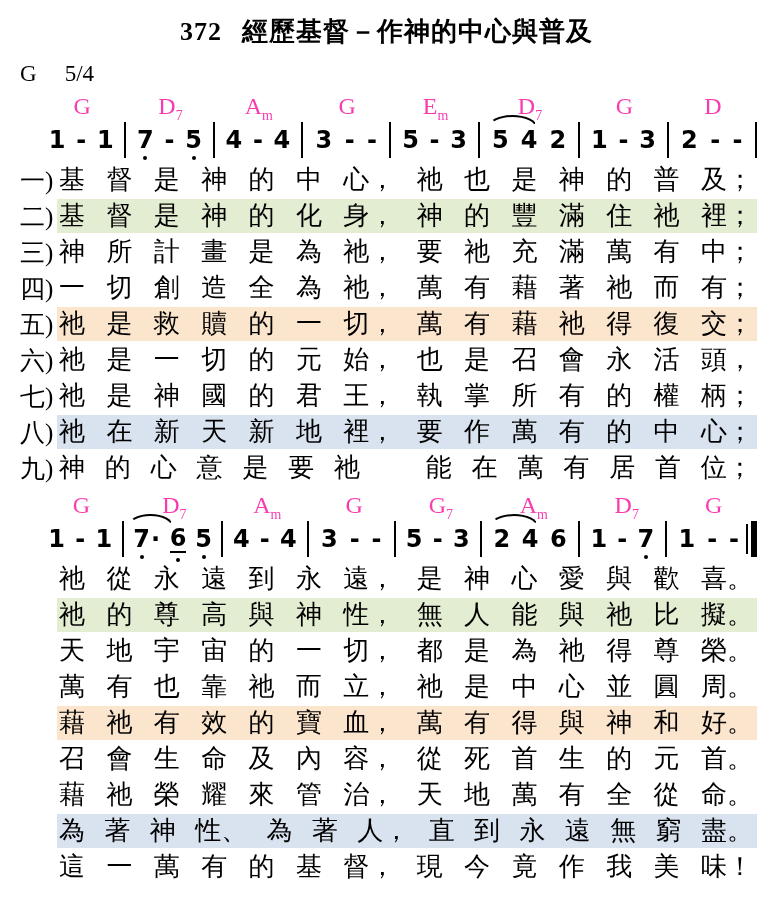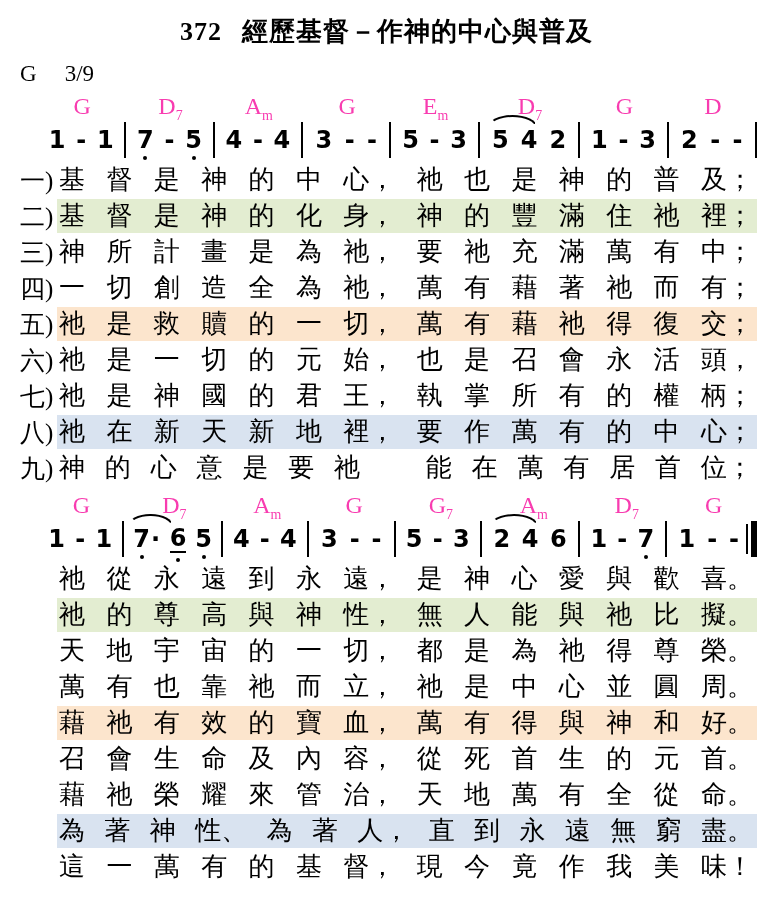--- a/index.html
+++ b/index.html
@@ -51,21 +51,21 @@
 <body>
 
 <div class="page">
 
   <div class="title">
     <span class="title-num">372</span><span>經歷基督－作神的中心與普及</span>
   </div>
 
   <div class="keyrow">
     <span>G</span>
-    <span>3/9</span>
+    <span>5/4</span>
   </div>
 
   <div class="music">
     <div class="chord-row">
       <span class="m"><span>G</span><sub></sub></span>
       <span class="m"><span>D</span><sub>7</sub></span>
       <span class="m"><span>A</span><sub>m</sub></span>
       <span class="m"><span>G</span><sub></sub></span>
       <span class="m"><span>E</span><sub>m</sub></span>
       <span class="m m3"><span>D</span><sub>7</sub></span>

